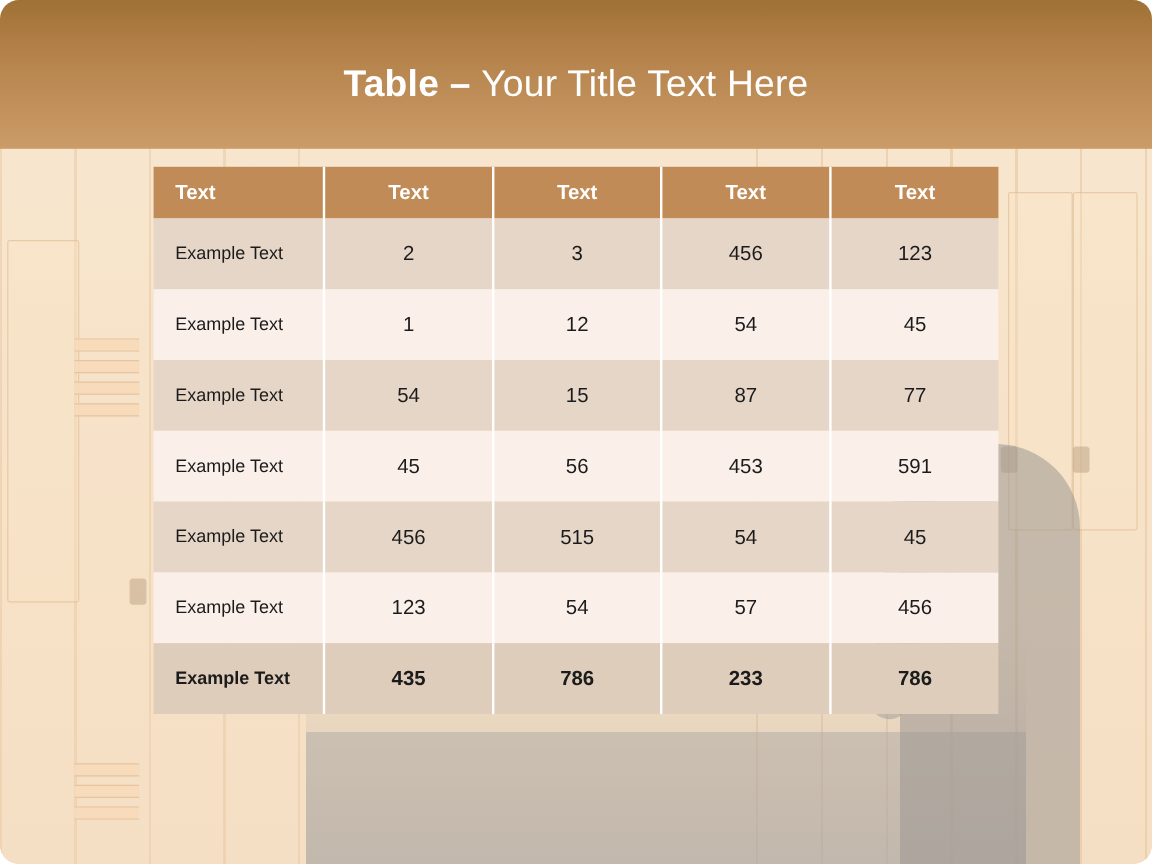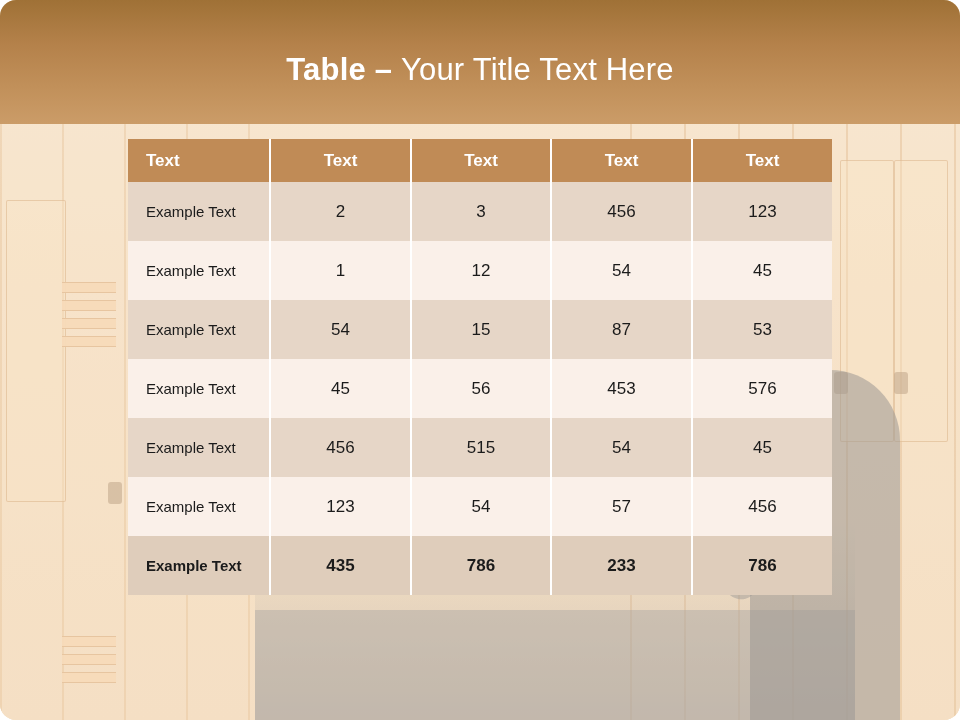--- a/index.html
+++ b/index.html
@@ -250,28 +250,28 @@
           <td>1</td>
           <td>12</td>
           <td>54</td>
           <td>45</td>
         </tr>
         <tr class="odd">
           <td class="first">Example Text</td>
           <td>54</td>
           <td>15</td>
           <td>87</td>
-          <td>53</td>
+          <td>77</td>
         </tr>
         <tr class="even">
           <td class="first">Example Text</td>
           <td>45</td>
           <td>56</td>
           <td>453</td>
-          <td>576</td>
+          <td>591</td>
         </tr>
         <tr class="odd">
           <td class="first">Example Text</td>
           <td>456</td>
           <td>515</td>
           <td>54</td>
           <td>45</td>
         </tr>
         <tr class="even">
           <td class="first">Example Text</td>

